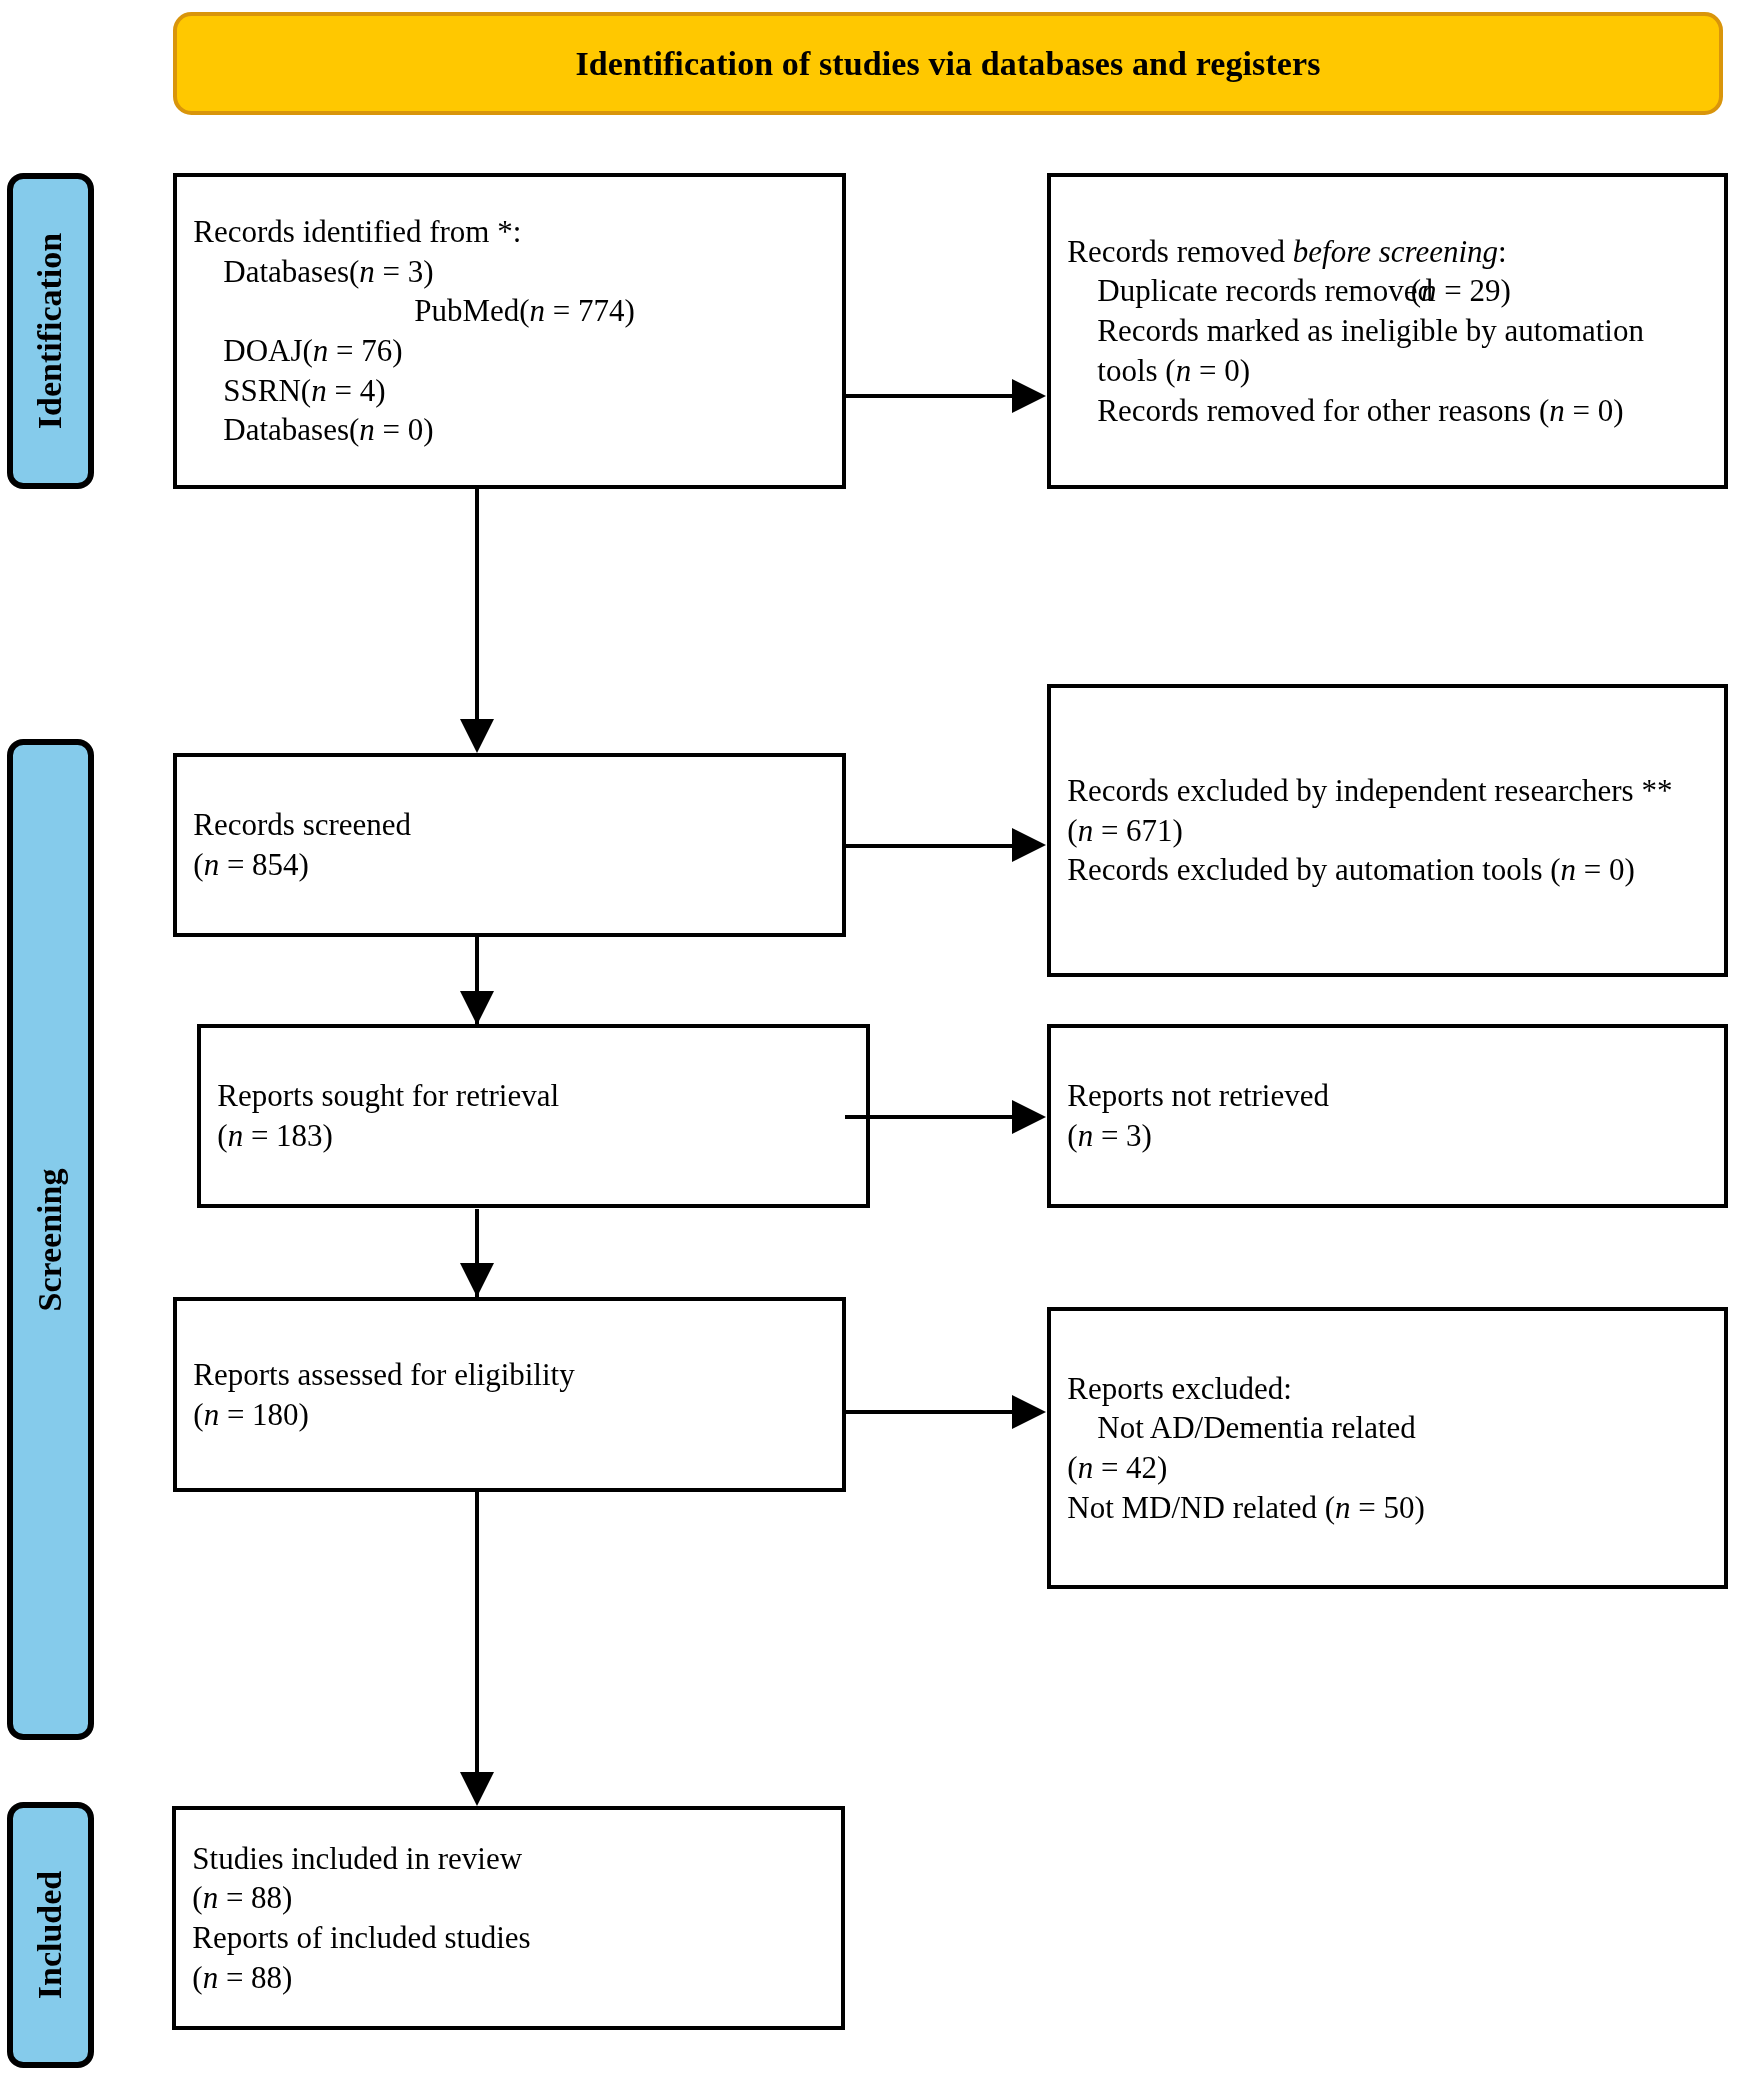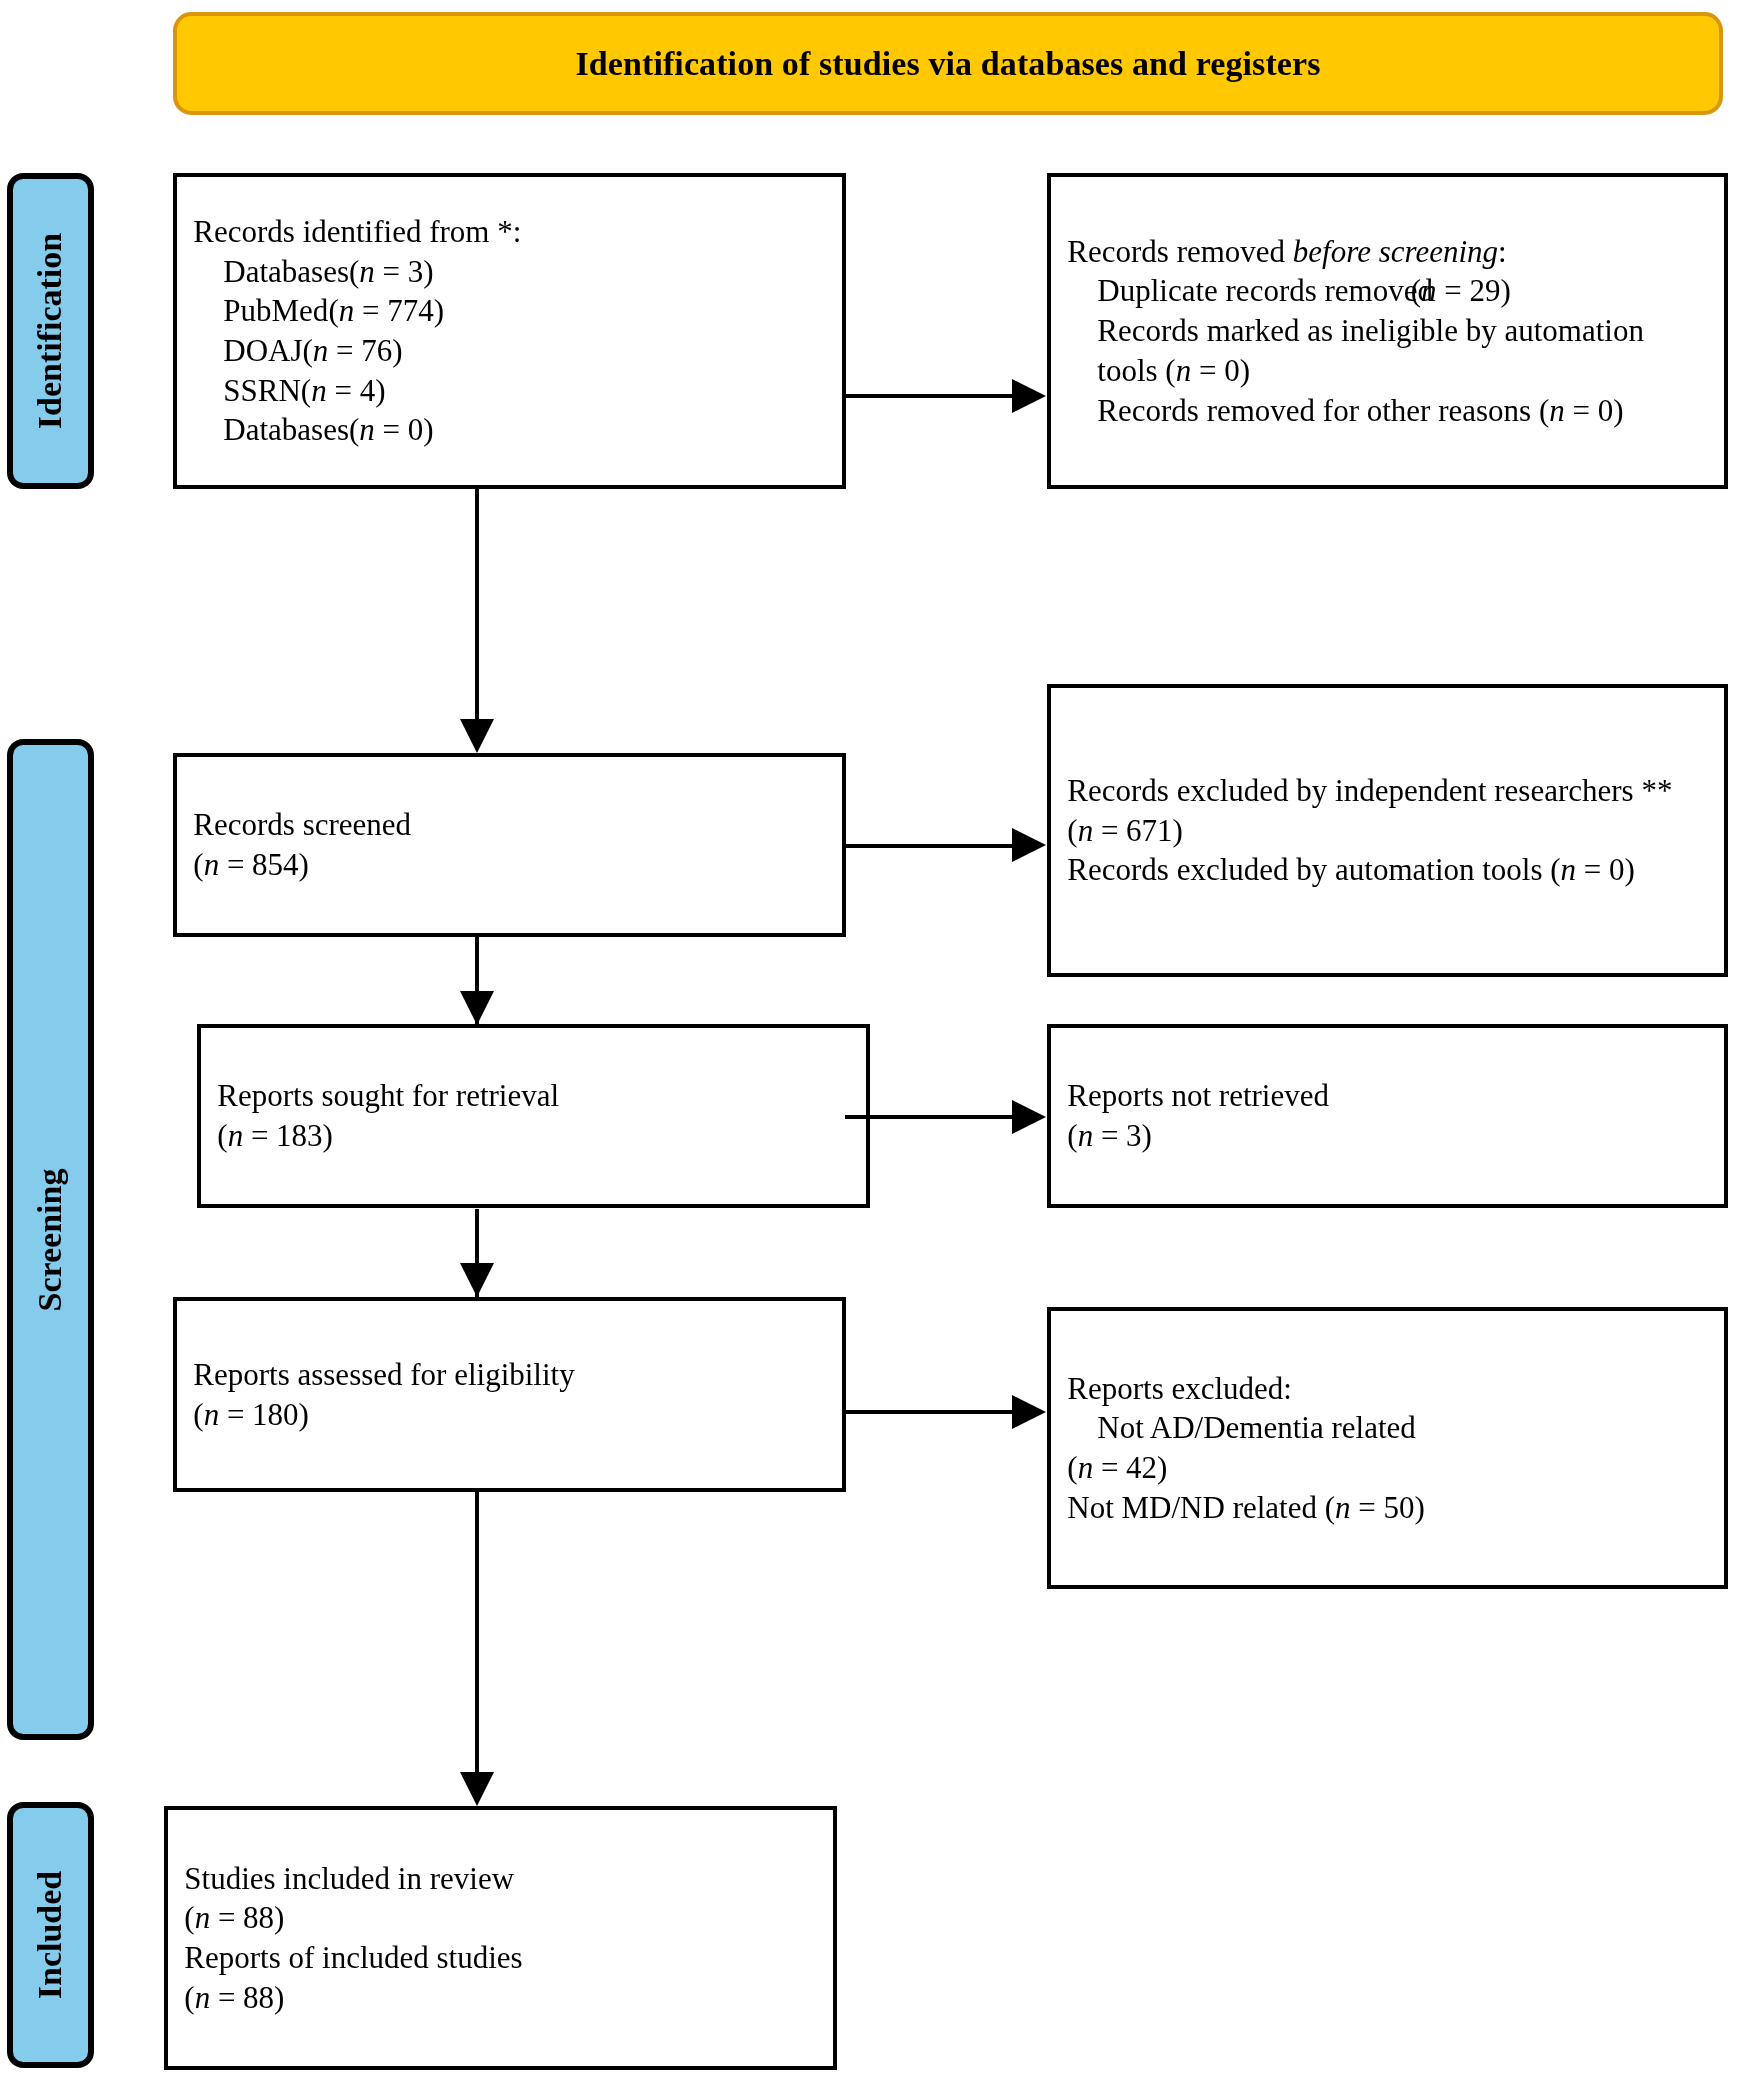--- a/index.html
+++ b/index.html
@@ -76,21 +76,21 @@
   .box p.ind2{
     padding-left:0px;
   }
   .ital{font-style:italic;}
 
   
   #box-identified   {left:173px;  top:173px;  width:673px; height:316px;}
   #box-screened     {left:173px;  top:753px; width:673px; height:184px;}
   #box-sought       {left:173px;  top:1024px; width:673px; height:184px;margin-left:24px;}
   #box-assessed     {left:173px;  top:1297px; width:673px; height:195px;}
-  #box-included     {left:164px;  top:1806px; width:673px; height:264px;}
+  #box-included     {left:172px;  top:1806px; width:673px; height:224px;}
 
   
   #box-removed      {left:1047px; top:173px;  width:681px; height:316px;}
   #box-excl-screen  {left:1047px; top:684px; width:681px; height:293px;}
   #box-not-retrieved{left:1047px; top:1024px; width:681px; height:184px;}
   #box-excl-reports {left:1047px; top:1307px; width:681px; height:282px;}
 
   
   .vcenter{height:100%;display:flex;flex-direction:column;justify-content:center;}
 
@@ -138,21 +138,21 @@
   <div class="stage" id="stage-included">
     <span class="stage-text">Included</span>
   </div>
 
   <div class="box" id="box-identified">
     <div class="vcenter">
       <p>Records identified from *:</p>
       <p class="ind2" style="padding-left:30px;">
         <span>Databases</span><span>(</span><span class="ital">n</span><span> = </span><span>3</span><span>)</span>
       </p>
-      <p class="ind2" style="padding-left:30px;">
+      <p class="ind2" style="padding-left:30px;text-align:center;">
         <span>PubMed</span><span>(</span><span class="ital">n</span><span> = </span><span>774</span><span>)</span>
       </p>
       <p class="ind2" style="padding-left:30px;">
         <span>DOAJ</span><span>(</span><span class="ital">n</span><span> = </span><span>76</span><span>)</span>
       </p>
       <p class="ind2" style="padding-left:30px;">
         <span>SSRN</span><span>(</span><span class="ital">n</span><span> = </span><span>4</span><span>)</span>
       </p>
       <p class="ind2" style="padding-left:30px;">
         <span>Databases</span><span>(</span><span class="ital">n</span><span> = </span><span>0</span><span>)</span>

